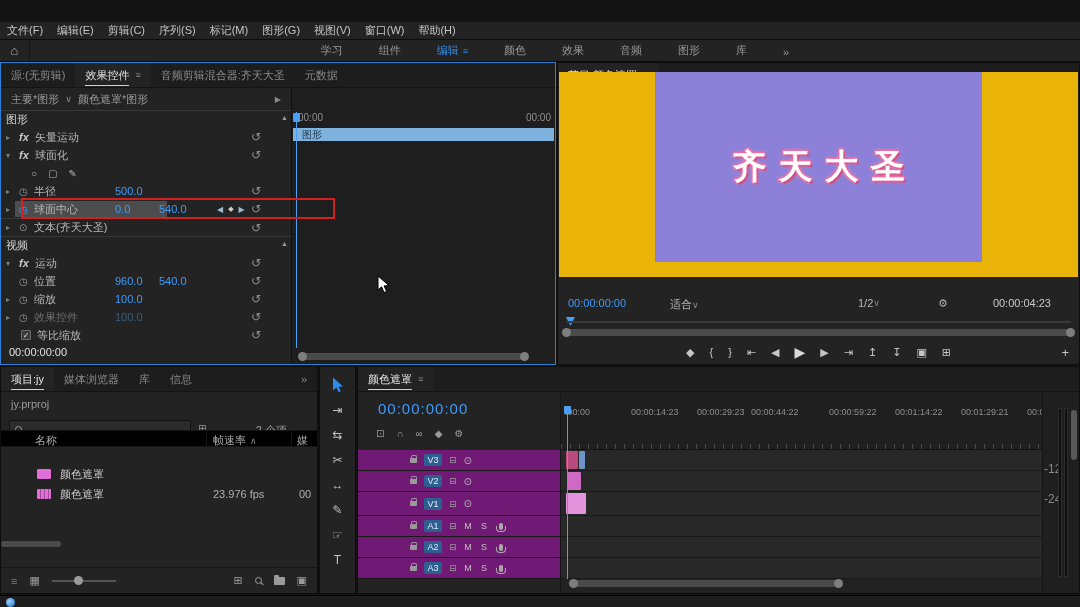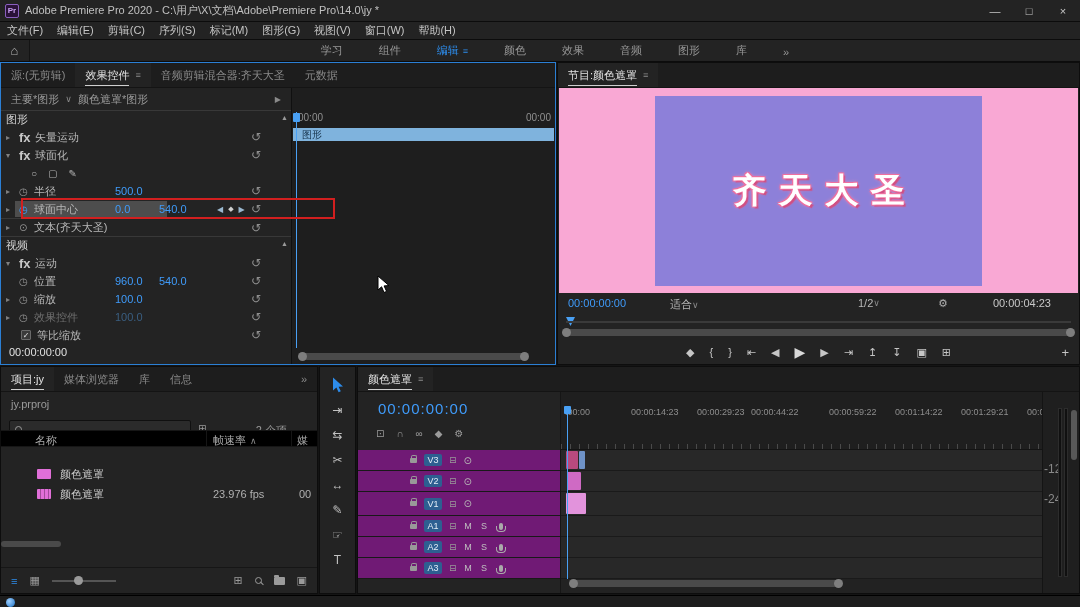--- a/index.html
+++ b/index.html
@@ -31,21 +31,21 @@
   
   #panel-ec{left:0;top:62px;width:556px;height:303px}
   .ec-body{position:absolute;top:25px;left:0;right:0;bottom:0}
   .ec-params{position:absolute;left:0;top:0;width:290px;bottom:0;overflow:hidden}
   .ec-bc{height:22px;display:flex;align-items:center;gap:6px;padding-left:10px;color:#9a9a9a}
   .ec-bc .arrow{margin-left:auto;margin-right:10px;font-size:8px;color:#8a8a8a}
   .ecrow{position:relative;height:18px;display:flex;align-items:center;padding-left:5px;color:#b8b8b8}
   .ecrow.hdr{color:#d4d4d4;border-top:1px solid #383838}
   .ecrow.sep{border-top:1px solid #383838}
   .chev{width:13px;color:#808080;font-size:8px;flex:none;z-index:1}
-  .fxb{font-weight:bold;font-size:13px;color:#c8c8c8;width:16px;flex:none;z-index:1}
+  .fxb{font-style:italic;font-weight:bold;font-size:11px;color:#c8c8c8;width:16px;flex:none;z-index:1}
   .sw{width:15px;color:#909090;font-size:10px;flex:none;z-index:1}
   .sw.on{color:#3f9bfa}
   .lab{z-index:1}
   .lab.dim{color:#6e6e6e}
   .val{position:absolute;left:114px;color:#3f9bfa}
   .val2{position:absolute;left:158px;color:#3f9bfa}
   .val.dim2,.val2.dim2{color:#3a5e80}
   .reset{position:absolute;left:250px;color:#8f8f8f;font-size:12px;line-height:10px}
   .kf{position:absolute;left:216px;display:flex;gap:5px;font-size:8px;color:#9ab8d0;align-items:center}
   .kf .mid{font-size:7px;color:#d0d0d0}
@@ -61,21 +61,21 @@
   .mt-ruler .re{position:absolute;right:0;top:0}
   .mt-clip{position:absolute;top:40px;left:1px;right:1px;height:13px;background:#7fb3dd;color:#16324a;font-size:10px;line-height:13px;padding-left:9px}
   .mt-playhead{position:absolute;left:4px;top:24px;bottom:16px;width:1px;background:#49a0f4;z-index:3}
   .mt-ph-head{position:absolute;left:1px;top:25px;width:7px;height:9px;background:#49a0f4;border-radius:1px;z-index:3}
   .hscroll{position:absolute;height:7px;background:#4a4a4a;border-radius:4px}
   .hscroll::before,.hscroll::after{content:"";position:absolute;top:-1px;width:9px;height:9px;border-radius:50%;background:#7e7e7e}
   .hscroll::before{left:-2px}.hscroll::after{right:-2px}
   .mt-scroll{left:8px;right:28px;bottom:4px}
   
   #panel-pm{left:557px;top:62px;width:523px;height:303px}
-  .pm-video-area{position:absolute;left:1px;right:1px;top:25px;height:205px;background:#f9a8d4;display:flex;align-items:center;justify-content:center}
+  .pm-video-area{position:absolute;left:1px;right:1px;top:9px;height:205px;background:#eab308;display:flex;justify-content:center}
   .pm-frame{width:327px;height:190px;background:#8d80d9;display:flex;align-items:center;justify-content:center}
   .pm-text{font-family:"DejaVu Serif",serif;font-weight:bold;font-size:34px;letter-spacing:12px;padding-left:12px;color:#fff;
     text-shadow:-1px -1px 0 #ef6f9f,1px -1px 0 #ef6f9f,-1px 1px 0 #ef6f9f,2px 2px 1px #d14f82,0 0 4px #ff8ab0}
   .pm-controls{position:absolute;left:0;right:0;top:234px;height:18px}
   .pm-tc{position:absolute;left:10px;color:#3f9bfa}
   .pm-dd{position:absolute;color:#b8b8b8;display:flex;align-items:center}
   .pm-fit{left:112px}.pm-res{left:300px}
   .pm-wrench{position:absolute;left:380px;color:#b0b0b0;font-size:11px}
   .pm-dur{position:absolute;right:28px;color:#c8c8c8}
   .pm-scrub-line{position:absolute;left:8px;right:8px;top:258px;height:2px;background:#3a3a3a}
@@ -150,29 +150,20 @@
   
   .statusbar{position:absolute;left:0;right:0;top:595px;height:12px;background:#1d1d1d;border-top:1px solid #000}
   .sync-dot{position:absolute;left:6px;top:2px;width:9px;height:9px;border-radius:50%;background:radial-gradient(circle at 35% 35%,#9fd0ff,#1b6fc2)}
   .cursor{position:absolute;left:377px;top:275px;z-index:999}
 </style>
 </head>
 <body>
 
 <div class="app">
 
-  <div class="titlebar">
-    <div class="pr-icon">Pr</div>
-    <div class="tb-title">Adobe Premiere Pro 2020 - C:\用户\X\文档\Adobe\Premiere Pro\14.0\jy *</div>
-    <div class="win-btns">
-      <div class="win-btn">—</div>
-      <div class="win-btn">□</div>
-      <div class="win-btn">×</div>
-    </div>
-  </div>
 
   <div class="menubar">
     <span class="menu-item">文件(F)</span>
     <span class="menu-item">编辑(E)</span>
     <span class="menu-item">剪辑(C)</span>
     <span class="menu-item">序列(S)</span>
     <span class="menu-item">标记(M)</span>
     <span class="menu-item">图形(G)</span>
     <span class="menu-item">视图(V)</span>
     <span class="menu-item">窗口(W)</span>

